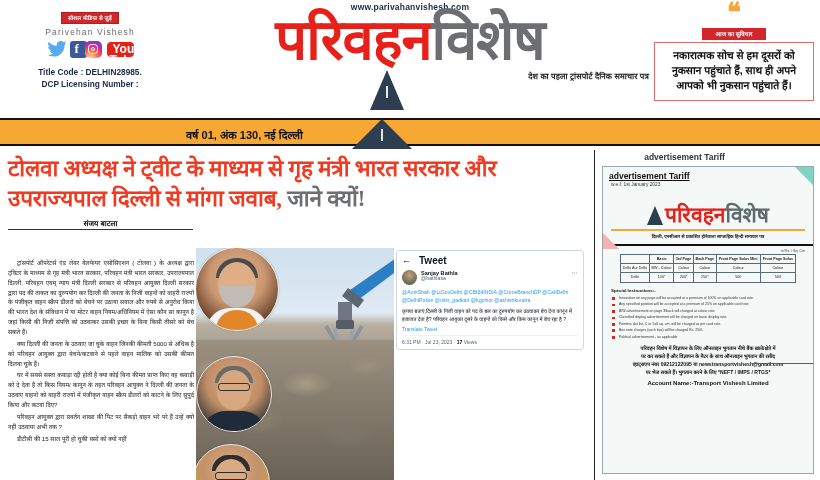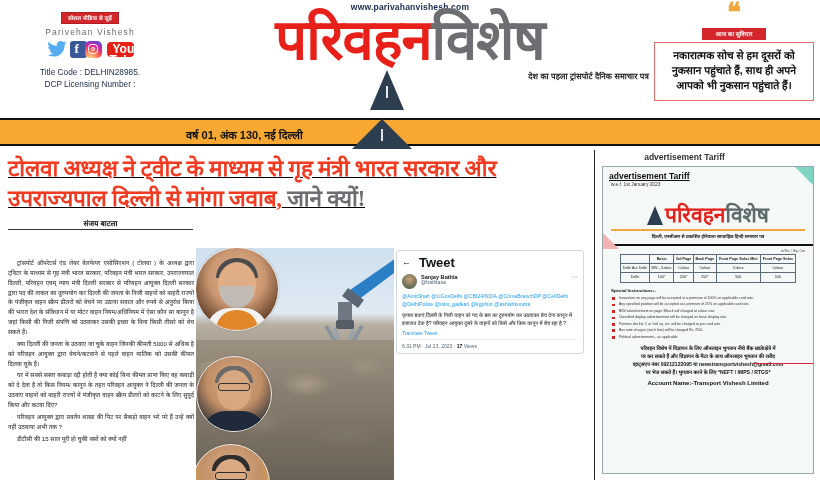--- a/index.html
+++ b/index.html
@@ -30,21 +30,21 @@
   .ic{display:inline-block;vertical-align:middle;}
   .ic-tw{width:20px;height:16px;}
   .ic-fb{width:17px;height:17px;border-radius:3px;background:#3b5998;position:relative;}
   .ic-fb:after{content:"f";position:absolute;left:5px;top:0px;color:#fff;font-size:13px;font-weight:bold;font-family:"Liberation Serif",serif;}
   .ic-ig{width:17px;height:17px;border-radius:5px;margin-left:-5px;
      background:radial-gradient(circle at 30% 110%,#fdf497 0%,#fd5949 45%,#d6249f 65%,#285AEB 100%);position:relative;}
   .ic-ig:before{content:"";position:absolute;left:3.5px;top:3.5px;width:10px;height:10px;border:1.6px solid #fff;border-radius:3.5px;box-sizing:border-box;}
   .ic-ig:after{content:"";position:absolute;left:6.5px;top:6.5px;width:4px;height:4px;border:1.4px solid #fff;border-radius:50%;box-sizing:border-box;}
   .ic-yt{width:27px;height:15px;border-radius:4px;background:#e62117;position:relative;margin-left:2px;}
   .ic-yt span{position:absolute;left:3px;top:2px;color:#fff;font-size:12px;font-weight:bold;line-height:11px;}
-  .titlecode{margin-top:8px;font-size:8.3px;font-weight:normal;color:#1b2a4a;line-height:1.45;}
+  .titlecode{margin-top:8px;font-size:8.3px;font-weight:bold;color:#1b2a4a;line-height:1.45;}
 
   .mh-center{position:absolute;left:165px;top:2px;width:490px;text-align:center;}
   .site-url{font-size:8.5px;font-weight:bold;color:#1b2a4a;letter-spacing:.2px;margin-bottom:-4px;}
   .logo-line{font-size:56px;line-height:64px;font-weight:bold;letter-spacing:-1px;white-space:nowrap;font-family:"Liberation Serif",serif;}
   .logo-red{color:#e8201a;}
   .logo-gray{color:#6d6e71;}
   .tagline{font-size:8px;font-weight:bold;color:#222;margin-top:-2px;letter-spacing:.1px;text-align:right;padding-right:6px;}
   .roadmark{position:absolute;left:205px;top:68px;width:0;height:0;border-left:17px solid transparent;border-right:17px solid transparent;border-bottom:40px solid #2d3e50;}
   .roadmark:after{content:"";position:absolute;left:-1px;top:16px;width:2px;height:12px;background:#e8e8e8;}
 
@@ -61,21 +61,21 @@
   .strip-left{position:absolute;left:186px;top:7px;font-size:11px;font-weight:bold;color:#111;}
   .strip-right{position:absolute;left:440px;top:7px;font-size:9.5px;font-weight:bold;color:#111;}
   .strip-road{position:absolute;left:352px;top:-1px;width:0;height:0;
      border-left:30px solid transparent;border-right:30px solid transparent;border-bottom:30px solid #2d3e50;}
   .strip-road:after{content:"";position:absolute;left:-1px;top:10px;width:2px;height:12px;background:#dfe3e8;}
 
   
   .body-area{position:absolute;left:0;top:150px;width:820px;height:330px;}
 
   .col-main{position:absolute;left:0;top:0;width:592px;height:330px;overflow:hidden;}
-  .headline{padding:4px 6px 0 8px;text-decoration:underline;}
+  .headline{padding:4px 6px 0 8px;}
   .headline span{font-size:22.5px;line-height:30px;font-weight:bold;
      font-family:"Liberation Serif",serif;letter-spacing:-.2px;}
   .hl-red{color:#f23a21;}
   .hl-gray{color:#6d6e71;}
   .byline{text-align:center;font-size:7.5px;font-weight:bold;color:#111;
      margin-top:4px;width:185px;border-bottom:1px solid #333;padding-bottom:1px;margin-left:8px;}
   .story{position:absolute;left:8px;top:108px;width:186px;font-size:6.1px;
      line-height:1.62;color:#1a1a1a;text-align:justify;}
   .story p{margin:0 0 2px 0;text-indent:9px;}
 
@@ -112,21 +112,21 @@
   .p3 .hair{position:absolute;left:19px;top:10px;width:38px;height:16px;border-radius:20px 20px 0 0;background:#2e2e2e;}
   .p3 .glasses{position:absolute;left:22px;top:27px;width:32px;height:8px;border:1.2px solid #2b2b2b;border-radius:3px;box-sizing:border-box;}
   .qmark{position:absolute;left:56px;top:228px;font-size:42px;font-weight:bold;color:#e02020;
      font-family:"Liberation Serif",serif;line-height:42px;text-shadow:1px 1px 0 #fff;}
 
   
   .tweet{position:absolute;left:396px;top:100px;width:188px;background:#fff;
      border:1px solid #cfd9de;border-radius:3px;padding:4px 5px 4px;box-sizing:border-box;}
   .tw-head{display:flex;align-items:center;gap:8px;margin-bottom:4px;}
   .tw-back{font-size:9px;color:#0f1419;line-height:9px;}
-  .tw-title{font-size:13px;font-weight:bold;color:#0f1419;}
+  .tw-title{font-size:10px;font-weight:bold;color:#0f1419;}
   .tw-user{display:flex;align-items:flex-start;gap:4px;}
   .tw-avatar{width:15px;height:15px;border-radius:50%;flex:0 0 15px;
      background:radial-gradient(circle at 50% 35%,#c9a17a,#5e6b54 70%,#36402f 100%);}
   .tw-names{flex:1;line-height:1.15;}
   .tw-name{font-size:5.6px;font-weight:bold;color:#0f1419;}
   .tw-handle{font-size:5.2px;color:#536471;}
   .tw-dots{font-size:7px;color:#536471;line-height:5px;}
   .tw-mentions{font-size:5.2px;color:#1d9bf0;line-height:1.5;margin-top:4px;word-break:break-word;}
   .tw-text{font-size:5.1px;color:#0f1419;line-height:1.6;margin-top:2px;}
   .tw-translate{font-size:5px;color:#1d9bf0;margin-top:3px;}

